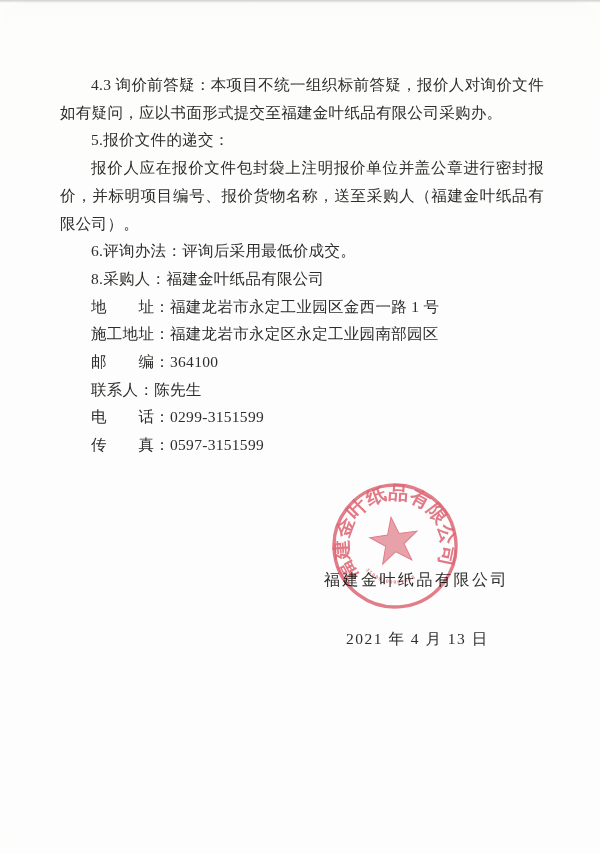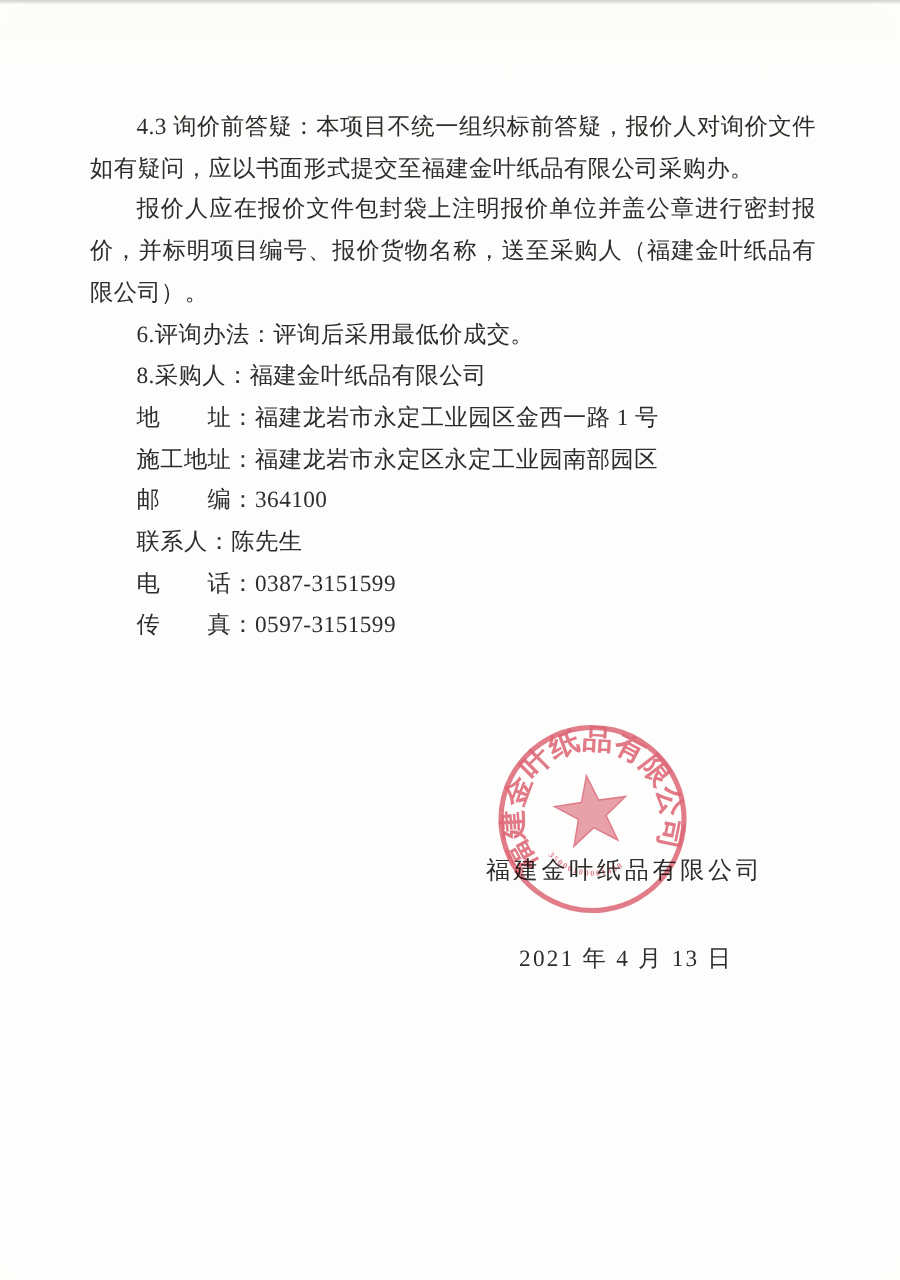--- a/index.html
+++ b/index.html
@@ -70,38 +70,39 @@
 <body>
 
 <div class="page">
 
   <div class="scan-edge-top"></div>
 
   <div class="doc-body">
 
       <p>4.3 询价前答疑：本项目不统一组织标前答疑，报价人对询价文件如有疑问，应以书面形式提交至福建金叶纸品有限公司采购办。</p>
 
+      <p>5.报价文件的递交：</p>
 
 
       <p>报价人应在报价文件包封袋上注明报价单位并盖公章进行密封报价，并标明项目编号、报价货物名称，送至采购人（福建金叶纸品有限公司）。</p>
 
 
       <p>6.评询办法：评询后采用最低价成交。</p>
 
       <p>8.采购人：福建金叶纸品有限公司</p>
 
       <p>地　　址：福建龙岩市永定工业园区金西一路 1 号</p>
 
       <p>施工地址：福建龙岩市永定区永定工业园南部园区</p>
 
       <p>邮　　编：364100</p>
 
       <p>联系人：陈先生</p>
 
-      <p>电　　话：0387-3151599</p>
+      <p>电　　话：0299-3151599</p>
 
       <p>传　　真：0597-3151599</p>
     </div>
 
   <div class="signature">
     <div class="sig-company">福建金叶纸品有限公司</div>
     <div class="sig-date">2021 年 4 月 13 日</div>
   </div>
 
   <svg class="seal" viewBox="0 0 150 150">

